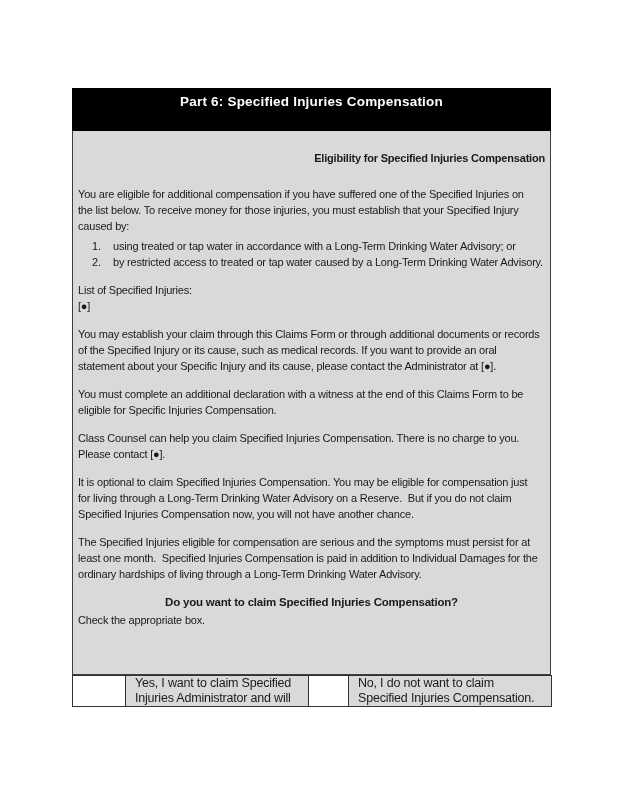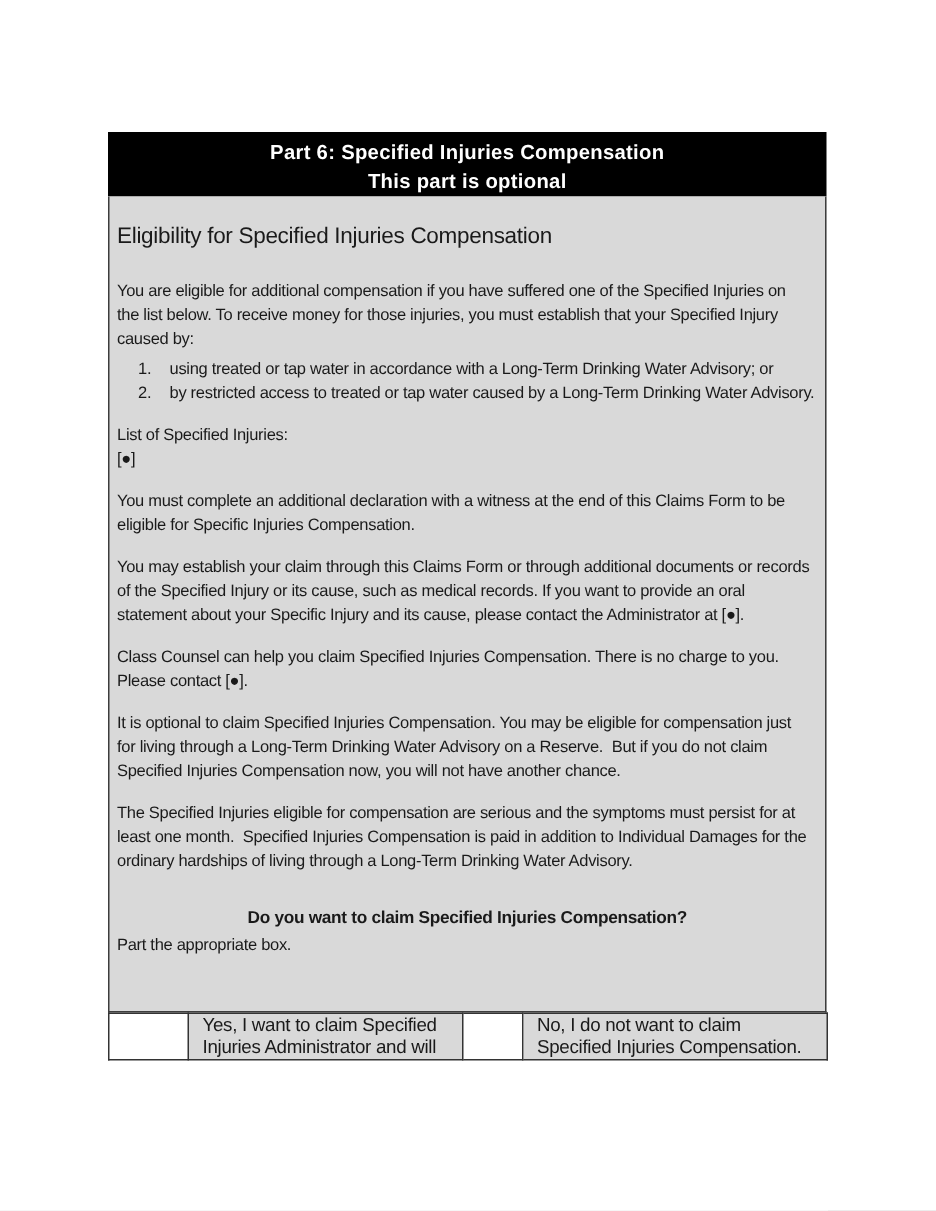--- a/index.html
+++ b/index.html
@@ -37,42 +37,42 @@
     border:1px solid #3d3d3d;
     border-top:none;
     padding:19px 5px 0 5px;
     color:#1a1a1a;
     font-size:11px;
     line-height:16px;
     letter-spacing:-0.2px;
     overflow:hidden;
   }
   .section-heading{
-    font-weight:normal;
-    text-align:left;
-    font-size:15px;
+    font-weight:bold;
+    text-align:right;
+    font-size:11px;
     margin:0;
   }
   .para{
     margin:12px 4px 0 0;
     white-space:pre-wrap;
   }
   .para.first{margin-top:20px;}
   .num-list{margin:4px 0 0 14px;}
   .num-item{display:flex;}
   .num-item .num{
     flex:0 0 13px;
     margin-right:8px;
     text-align:left;
   }
   .num-item .itm-text{flex:1 1 auto;max-width:430px;white-space:pre-wrap;}
   .list-label{margin:12px 0 0 0;}
   .list-placeholder{margin:0;}
   .question{
-    margin:22px 0 0 0;
+    margin:12px 0 0 0;
     font-weight:bold;
     font-size:11.5px;
     text-align:center;
   }
   .instruction{margin:2px 0 0 0;}
   .choice-table{
     border-collapse:collapse;
     table-layout:fixed;
     width:479px;
   }
@@ -97,21 +97,20 @@
   .col-no{width:203px;}
 </style>
 </head>
 <body>
 
 <div class="page">
   <div class="doc">
 
     <div class="header-bar">
       <div>Part 6: Specified Injuries Compensation</div>
-      <div>This part is optional</div>
     </div>
 
     <div class="panel">
       <div class="section-heading">Eligibility for Specified Injuries Compensation</div>
 
       <div class="para first">You are eligible for additional compensation if you have suffered one of the Specified Injuries on the list below. To receive money for those injuries, you must establish that your Specified Injury caused by:</div>
 
       <div class="num-list">
         <div class="num-item">
           <span class="num">1.</span>
@@ -119,28 +118,28 @@
         </div>
         <div class="num-item">
           <span class="num">2.</span>
           <span class="itm-text">by restricted access to treated or tap water caused by a Long-Term Drinking Water Advisory.</span>
         </div>
       </div>
 
       <div class="para list-label">List of Specified Injuries:</div>
       <div class="list-placeholder">[●]</div>
 
+      <div class="para">You may establish your claim through this Claims Form or through additional documents or records of the Specified Injury or its cause, such as medical records. If you want to provide an oral statement about your Specific Injury and its cause, please contact the Administrator at [●].</div>
       <div class="para">You must complete an additional declaration with a witness at the end of this Claims Form to be eligible for Specific Injuries Compensation.</div>
-      <div class="para">You may establish your claim through this Claims Form or through additional documents or records of the Specified Injury or its cause, such as medical records. If you want to provide an oral statement about your Specific Injury and its cause, please contact the Administrator at [●].</div>
       <div class="para">Class Counsel can help you claim Specified Injuries Compensation. There is no charge to you.  Please contact [●].</div>
       <div class="para">It is optional to claim Specified Injuries Compensation. You may be eligible for compensation just for living through a Long-Term Drinking Water Advisory on a Reserve.  But if you do not claim Specified Injuries Compensation now, you will not have another chance.</div>
       <div class="para">The Specified Injuries eligible for compensation are serious and the symptoms must persist for at least one month.  Specified Injuries Compensation is paid in addition to Individual Damages for the ordinary hardships of living through a Long-Term Drinking Water Advisory.</div>
 
       <div class="question">Do you want to claim Specified Injuries Compensation?</div>
-      <div class="instruction">Part the appropriate box.</div>
+      <div class="instruction">Check the appropriate box.</div>
     </div>
 
     <table class="choice-table">
       <tbody>
           <tr>
         <td class="checkbox-cell col-cb1"></td>
         <td class="label-cell col-yes">
           <div class="cell-line">Yes, I want to claim Specified</div>
           <div class="cell-line">Injuries Administrator and will</div>
         </td>

